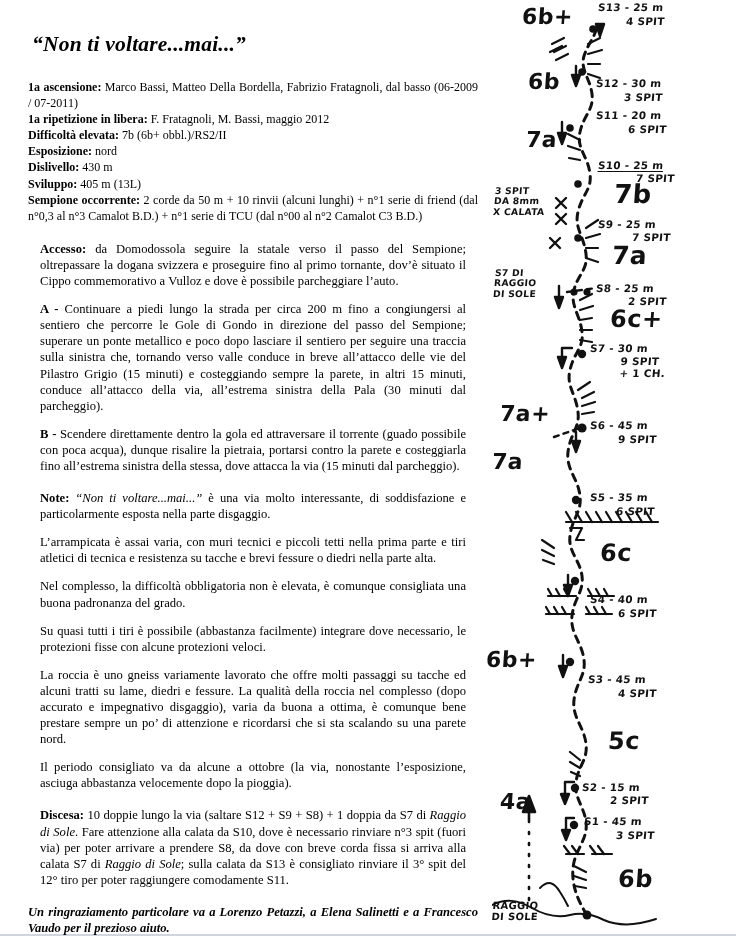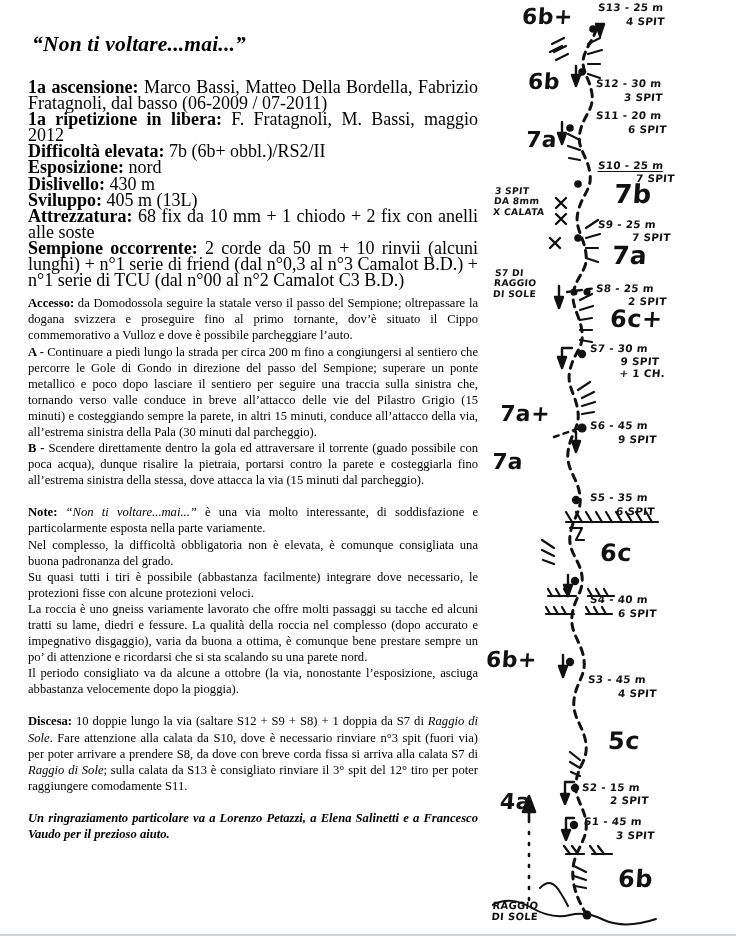--- a/index.html
+++ b/index.html
@@ -24,25 +24,25 @@
     box-sizing:border-box;
   }
   .title{
     font-family:"Liberation Serif", serif;
     font-style:italic;
     font-weight:bold;
     font-size:21.5px;
     letter-spacing:.2px;
     margin:6px 0 22px 4px;
   }
-  .specs{font-size:18px;line-height:16.1px;margin-bottom:7px;}
+  .specs{font-size:12px;line-height:16.1px;margin-bottom:17px;}
   .specs .row{text-align:justify;}
   .specs b{font-weight:bold;}
   .block{font-size:12.6px;line-height:16.1px;text-align:justify;margin-bottom:16px;}
-  .block p{margin:0;text-align:justify;}
+  .block p{margin:12px;text-align:justify;}
   .block b{font-weight:bold;}
   .block i{font-style:italic;}
   .thanks{
     font-size:12.6px;line-height:16.3px;
     font-weight:bold;font-style:italic;text-align:justify;
     margin-top:14px;
   }
 
   
   .topocol{
@@ -86,32 +86,32 @@
 
     <div class="title">“Non ti voltare...mai...”</div>
 
     <div class="specs">
       <div class="row"><b>1a ascensione:</b><span> Marco Bassi, Matteo Della Bordella, Fabrizio Fratagnoli, dal basso (06-2009 / 07-2011)</span></div>
       <div class="row"><b>1a ripetizione in libera:</b><span> F. Fratagnoli, M. Bassi, maggio 2012</span></div>
       <div class="row"><b>Difficoltà elevata:</b><span> 7b (6b+ obbl.)/RS2/II</span></div>
       <div class="row"><b>Esposizione:</b><span> nord</span></div>
       <div class="row"><b>Dislivello:</b><span> 430 m</span></div>
       <div class="row"><b>Sviluppo:</b><span> 405 m (13L)</span></div>
-      <div class="row"><b>Attrezzatura:</b><span> 68 fix da 10 mm + 1 chiodo + 2 fix con anelli alle soste</span></div>
       <div class="row"><b>Sempione occorrente:</b><span> 2 corde da 50 m + 10 rinvii (alcuni lunghi) + n°1 serie di friend (dal n°0,3 al n°3 Camalot B.D.) + n°1 serie di TCU (dal n°00 al n°2 Camalot C3 B.D.)</span></div>
     </div>
 
     <div class="block">
       <p><b>Accesso:</b><span> da Domodossola seguire la statale verso il passo del Sempione; oltrepassare la dogana svizzera e proseguire fino al primo tornante, dov’è situato il Cippo commemorativo a Vulloz e dove è possibile parcheggiare l’auto.</span></p>
       <p><b>A - </b><span>Continuare a piedi lungo la strada per circa 200 m fino a congiungersi al sentiero che percorre le Gole di Gondo in direzione del passo del Sempione; superare un ponte metallico e poco dopo lasciare il sentiero per seguire una traccia sulla sinistra che, tornando verso valle conduce in breve all’attacco delle vie del Pilastro Grigio (15 minuti) e costeggiando sempre la parete, in altri 15 minuti, conduce all’attacco della via, all’estrema sinistra della Pala (30 minuti dal parcheggio).</span></p>
       <p><b>B - </b><span>Scendere direttamente dentro la gola ed attraversare il torrente (guado possibile con poca acqua), dunque risalire la pietraia, portarsi contro la parete e costeggiarla fino all’estrema sinistra della stessa, dove attacca la via (15 minuti dal parcheggio).</span></p>
     </div>
 
     <div class="block">
-      <p><b>Note:</b><i> “Non ti voltare...mai...” </i><span>è una via molto interessante, di soddisfazione e particolarmente esposta nella parte variamente.</span></p>
+      <p><b>Note:</b><i> “Non ti voltare...mai...” </i><span>è una via molto interessante, di soddisfazione e particolarmente esposta nella parte disgaggio.</span></p>
+      <p>L’arrampicata è assai varia, con muri tecnici e piccoli tetti nella prima parte e tiri atletici di tecnica e resistenza  su tacche e brevi fessure o diedri nella parte alta.</p>
       <p>Nel complesso, la difficoltà obbligatoria non è elevata, è comunque consigliata una buona padronanza del grado.</p>
       <p>Su quasi tutti i tiri è possibile (abbastanza facilmente) integrare dove necessario, le protezioni fisse con alcune protezioni veloci.</p>
       <p>La roccia è uno gneiss variamente lavorato che offre molti passaggi su tacche ed alcuni tratti su lame, diedri e fessure. La qualità della roccia nel complesso (dopo accurato e impegnativo disgaggio), varia da buona a ottima, è comunque bene prestare sempre un po’ di attenzione e ricordarsi che si sta scalando su una parete nord.</p>
       <p>Il periodo consigliato va da alcune a ottobre (la via, nonostante l’esposizione, asciuga abbastanza velocemente dopo la pioggia).</p>
     </div>
 
     <div class="block">
       <p><b>Discesa:</b><span> 10 doppie lungo la via (saltare S12 + S9 + S8) + 1 doppia da S7 di </span><i>Raggio di Sole</i><span>. Fare attenzione alla calata da S10, dove è necessario rinviare n°3 spit (fuori via) per poter arrivare a prendere S8, da dove con breve corda fissa si arriva alla calata S7 di </span><i>Raggio di Sole</i><span>; sulla calata da S13 è consigliato rinviare il 3° spit del 12° tiro per poter raggiungere comodamente S11.</span></p>
     </div>
 

